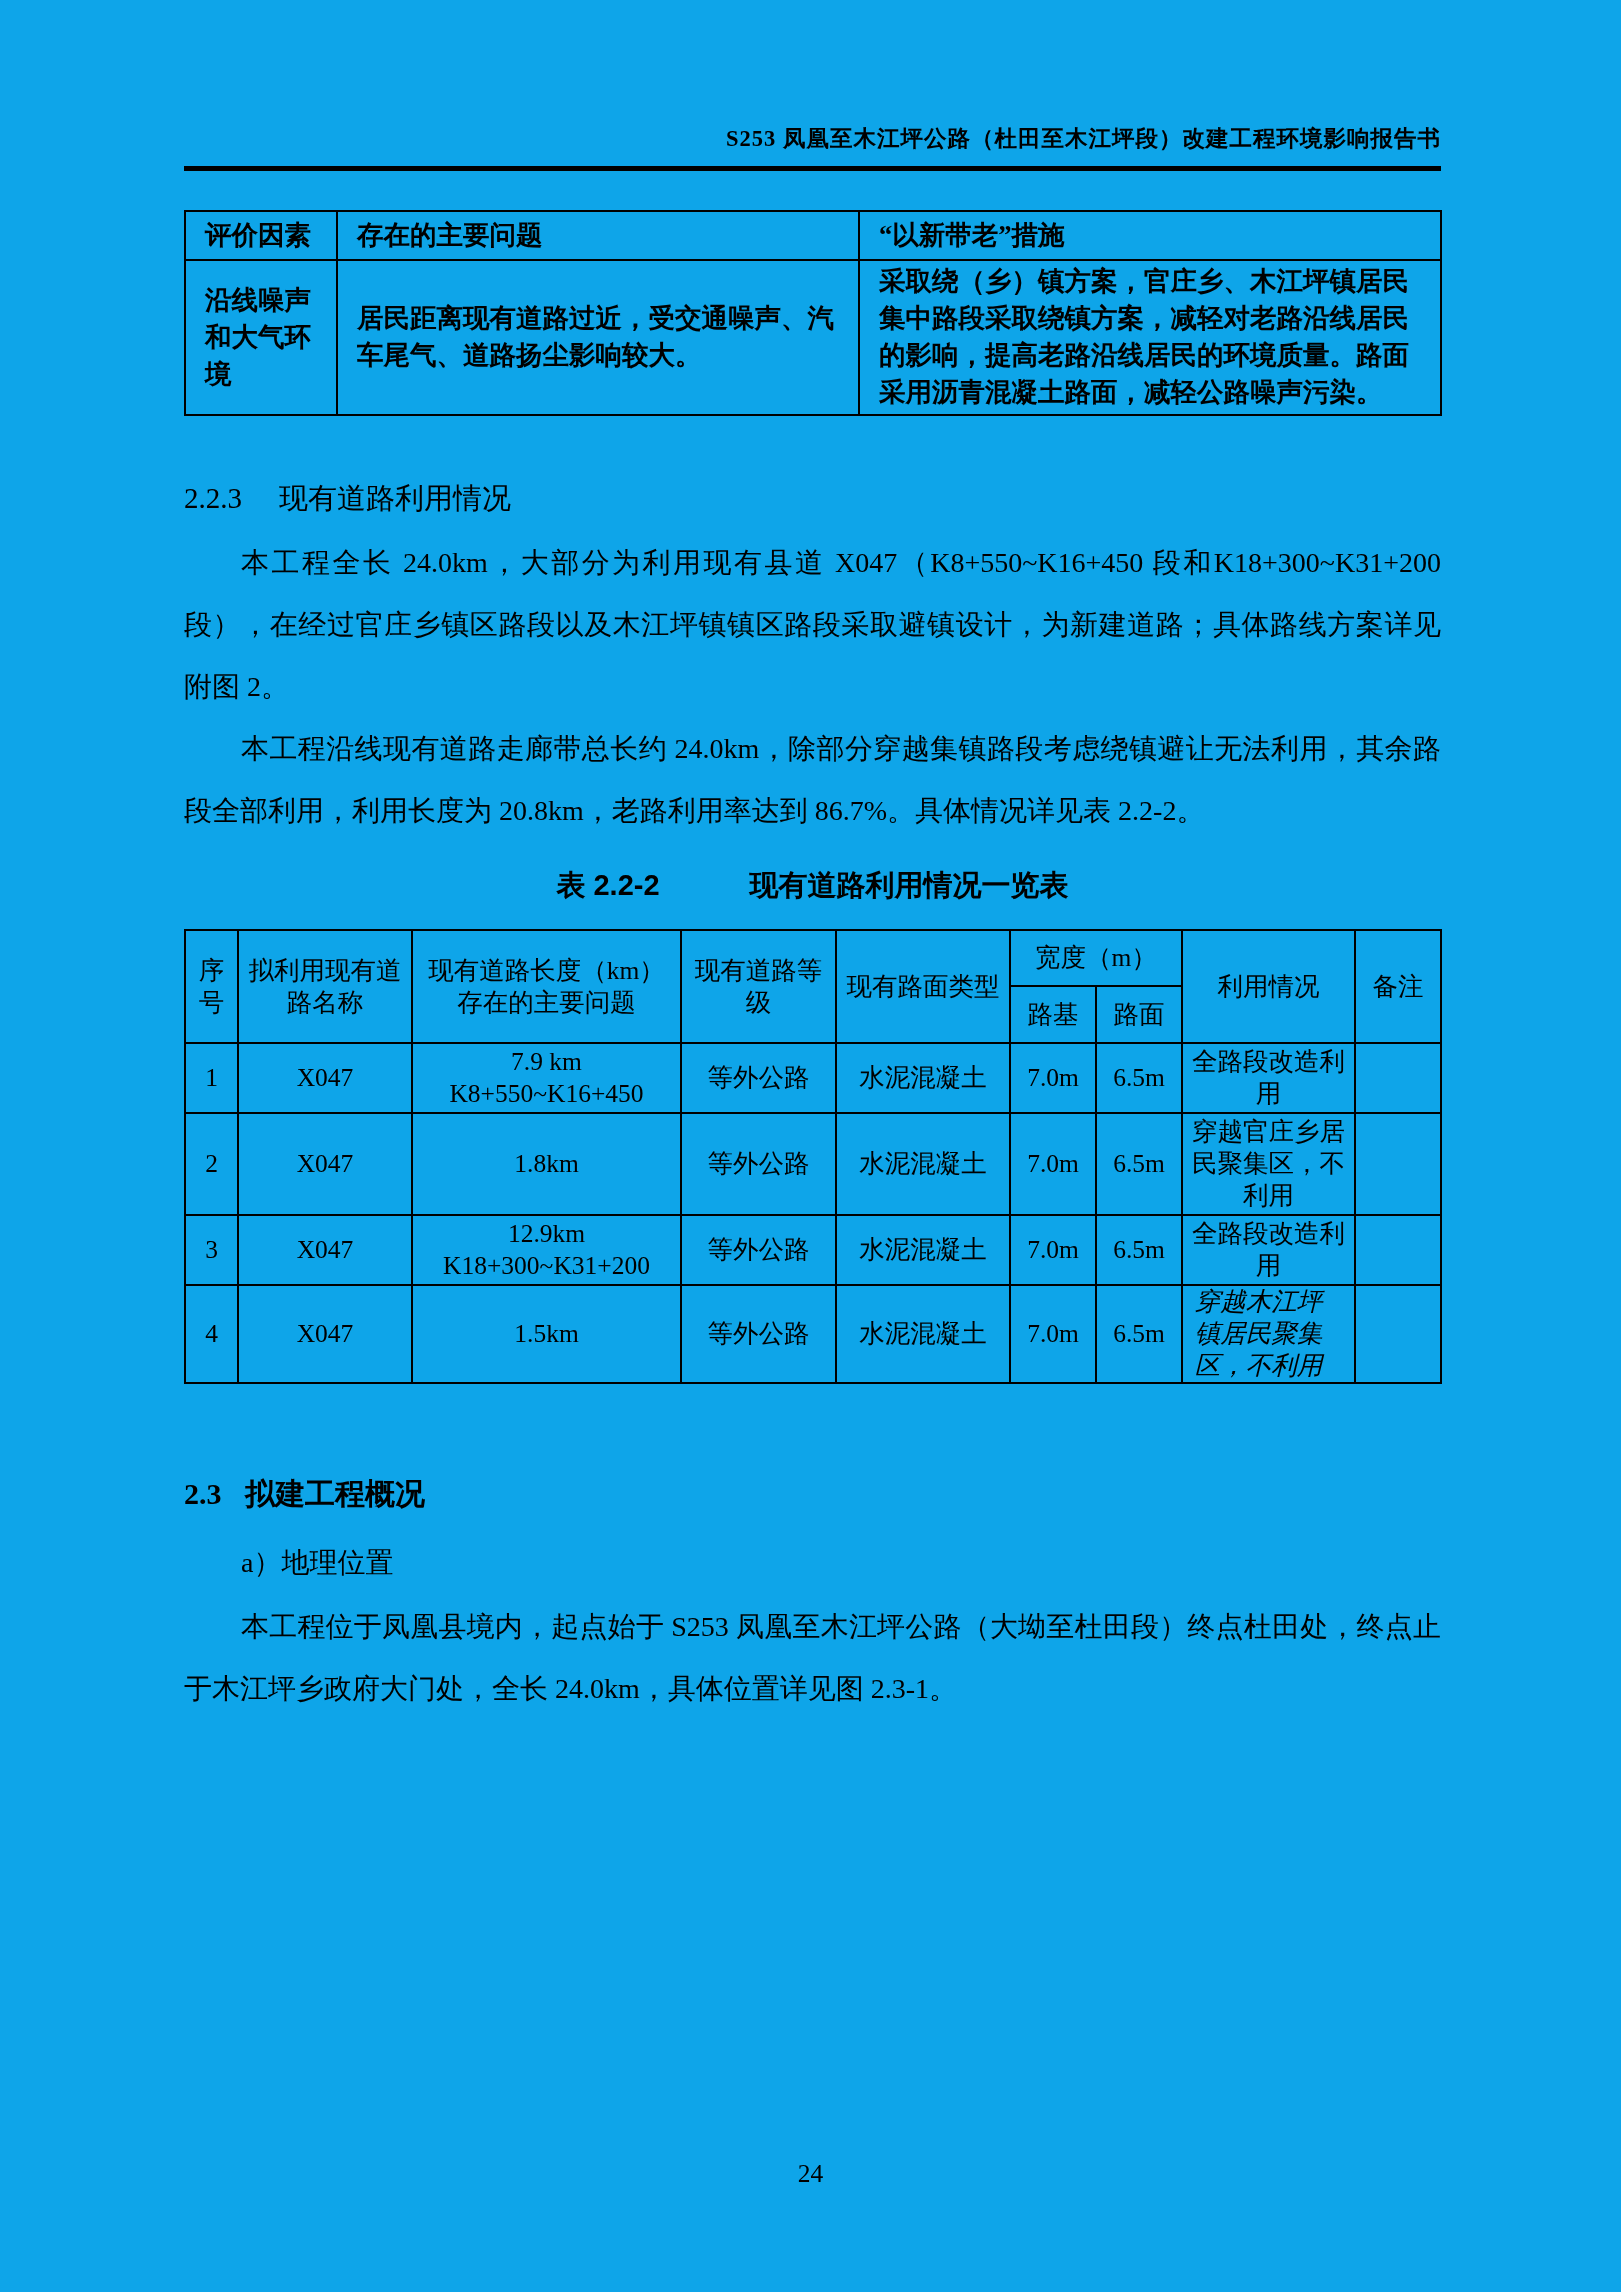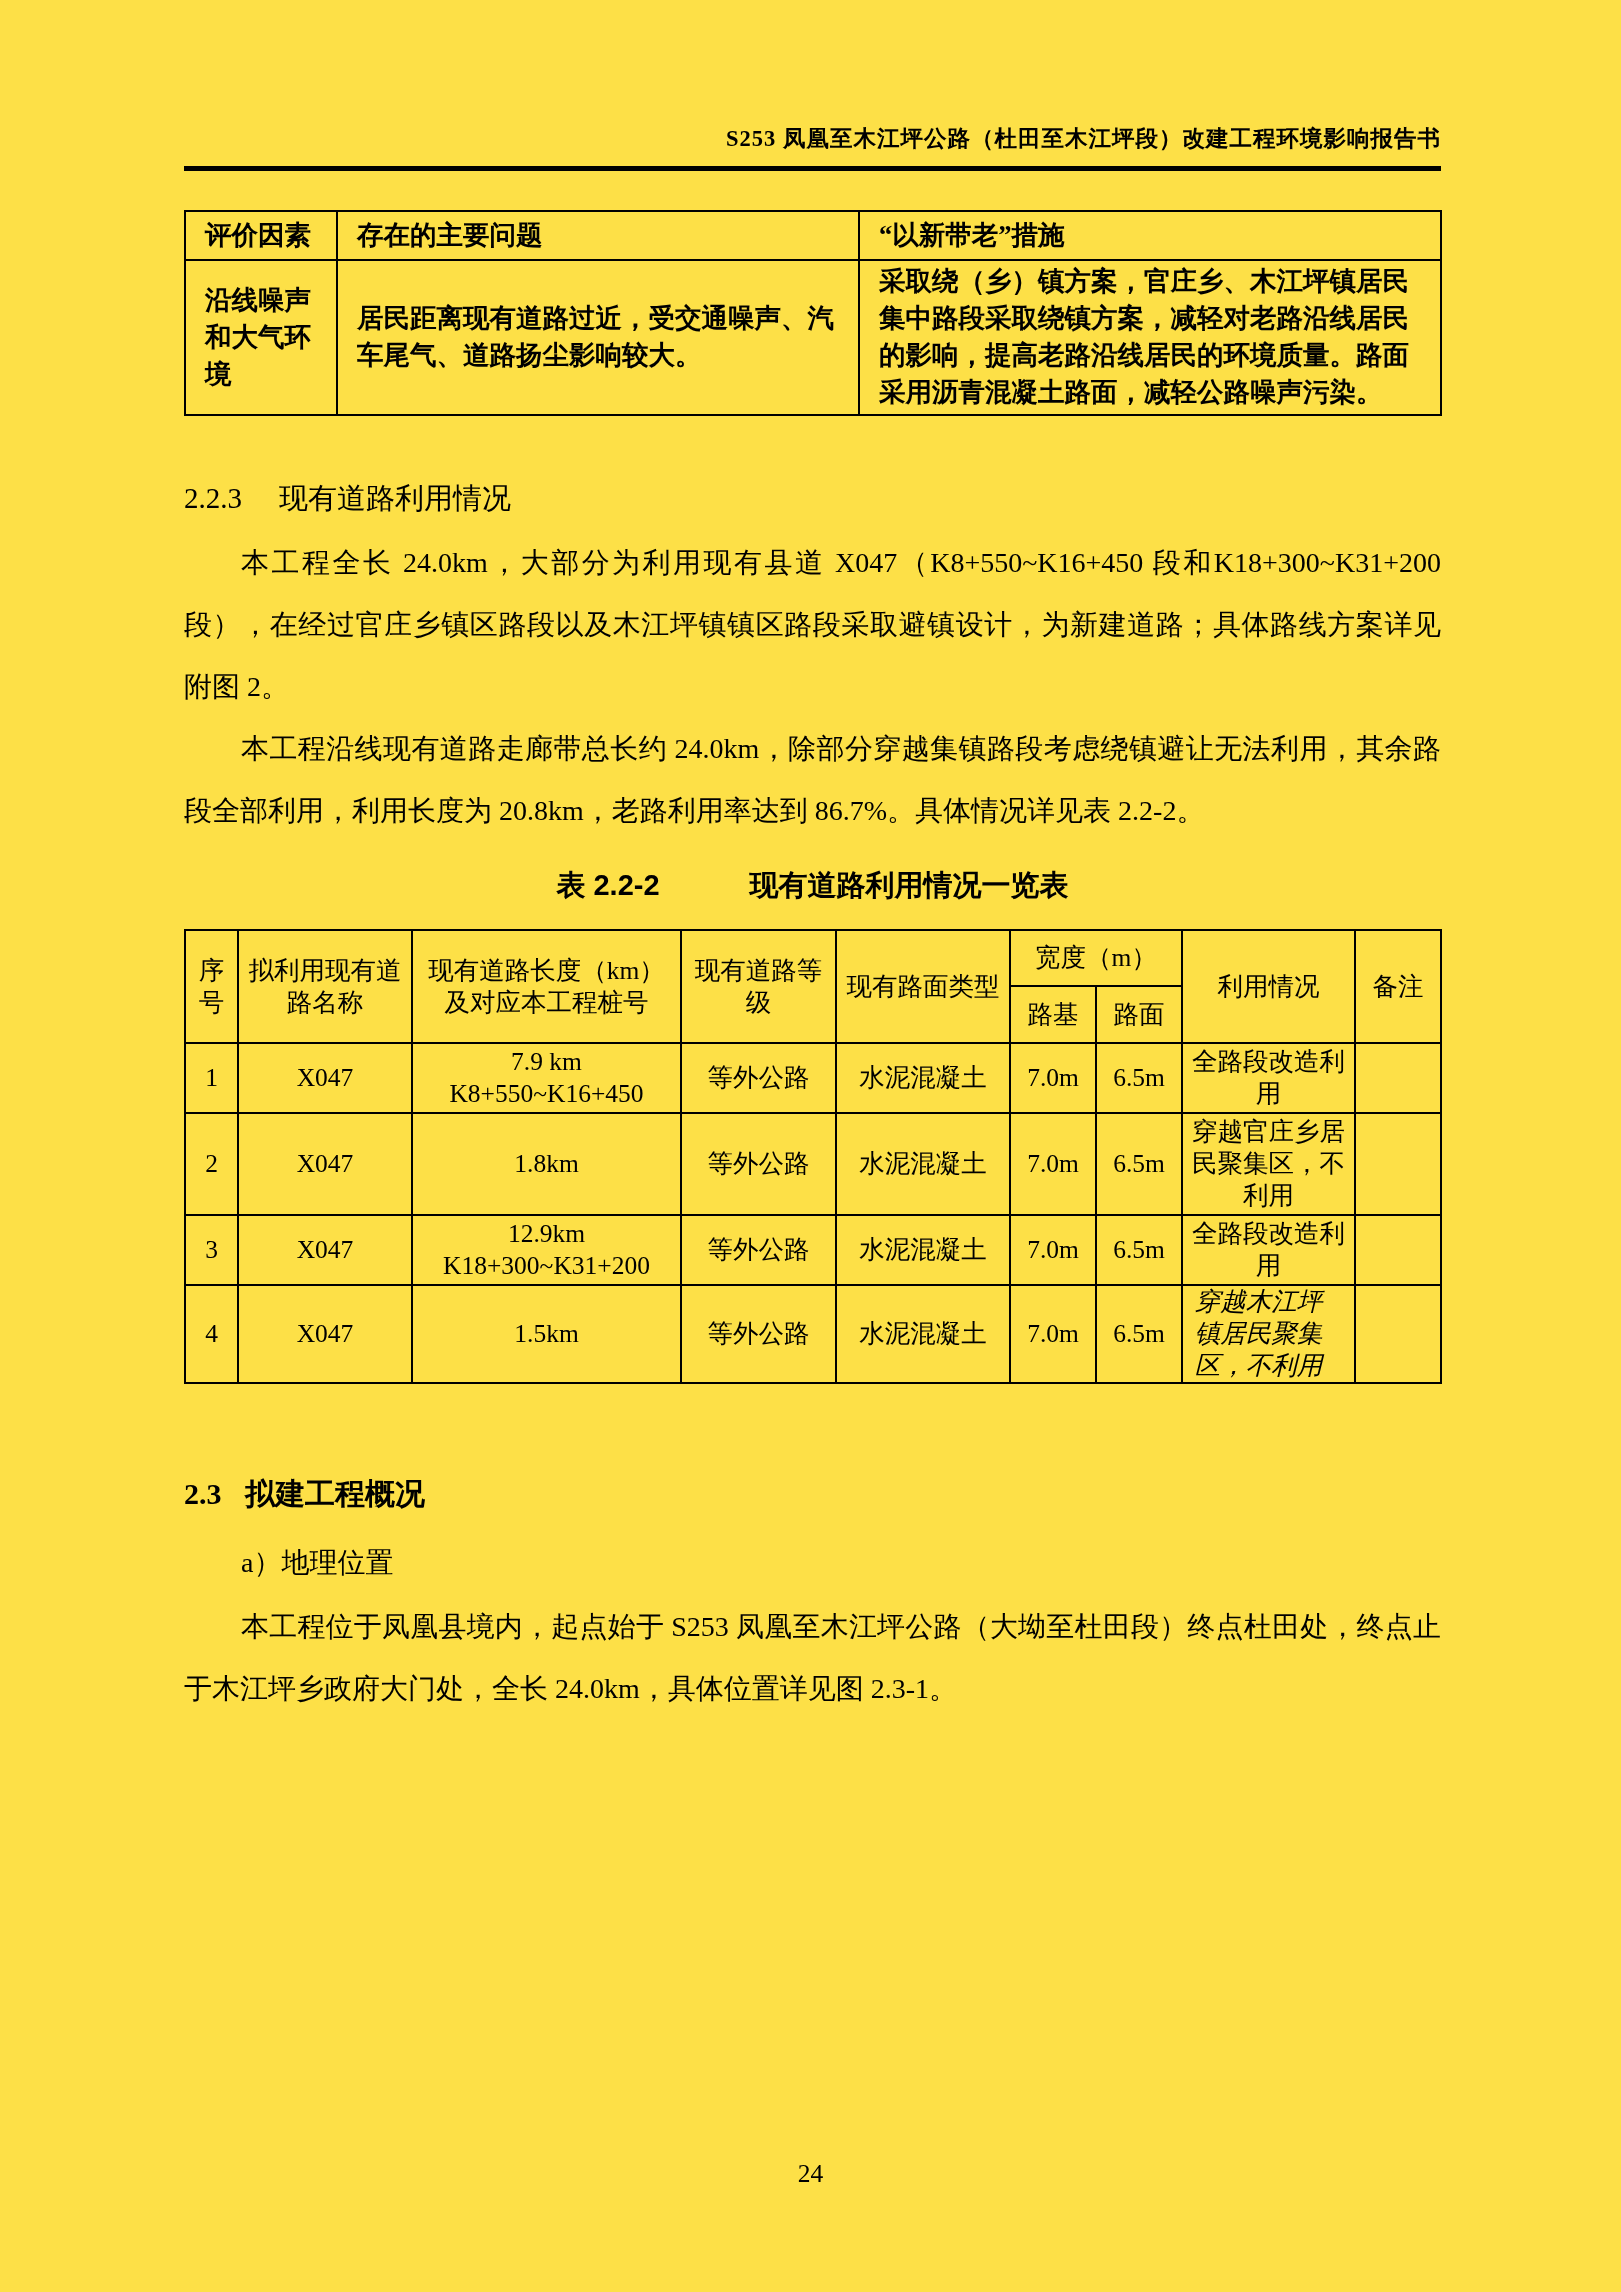--- a/index.html
+++ b/index.html
@@ -1,19 +1,19 @@
 <!DOCTYPE html>
 <html><head>
 <meta charset="utf-8">
 <style>
   html,body { margin:0; padding:0; background:#ffffff; }
   .page {
     position:relative;
     width:1621px; height:2293px;
-    background:#fde047;
+    background:#0ea5e9;
     color:#000;
     font-family:"Liberation Serif","DejaVu Serif",serif;
     overflow:hidden;
   }
   .content { position:absolute; left:184px; top:0; width:1257px; }
 
   
   .report-header { padding-top:123px; text-align:right; font-size:22.5px; font-weight:bold; letter-spacing:1px; }
   .header-rule { margin-top:11.8px; height:4.9px; background:#000; }
 
@@ -128,21 +128,21 @@
           <col style="width:174px">
           <col style="width:86px">
           <col style="width:86px">
           <col style="width:173px">
           <col style="width:86px">
       </colgroup>
       <thead>
         <tr class="h1">
           <th rowspan="2">序号</th>
           <th rowspan="2" class="th-name">拟利用现有道路名称</th>
-          <th rowspan="2">现有道路长度（km）及对应本工程桩号</th>
+          <th rowspan="2">现有道路长度（km）存在的主要问题</th>
           <th rowspan="2">现有道路等级</th>
           <th rowspan="2" class="th-surface">现有路面类型</th>
           <th colspan="2">宽度（m）</th>
           <th rowspan="2">利用情况</th>
           <th rowspan="2">备注</th>
         </tr>
         <tr class="h2">
           <th>路基</th>
           <th>路面</th>
         </tr>

